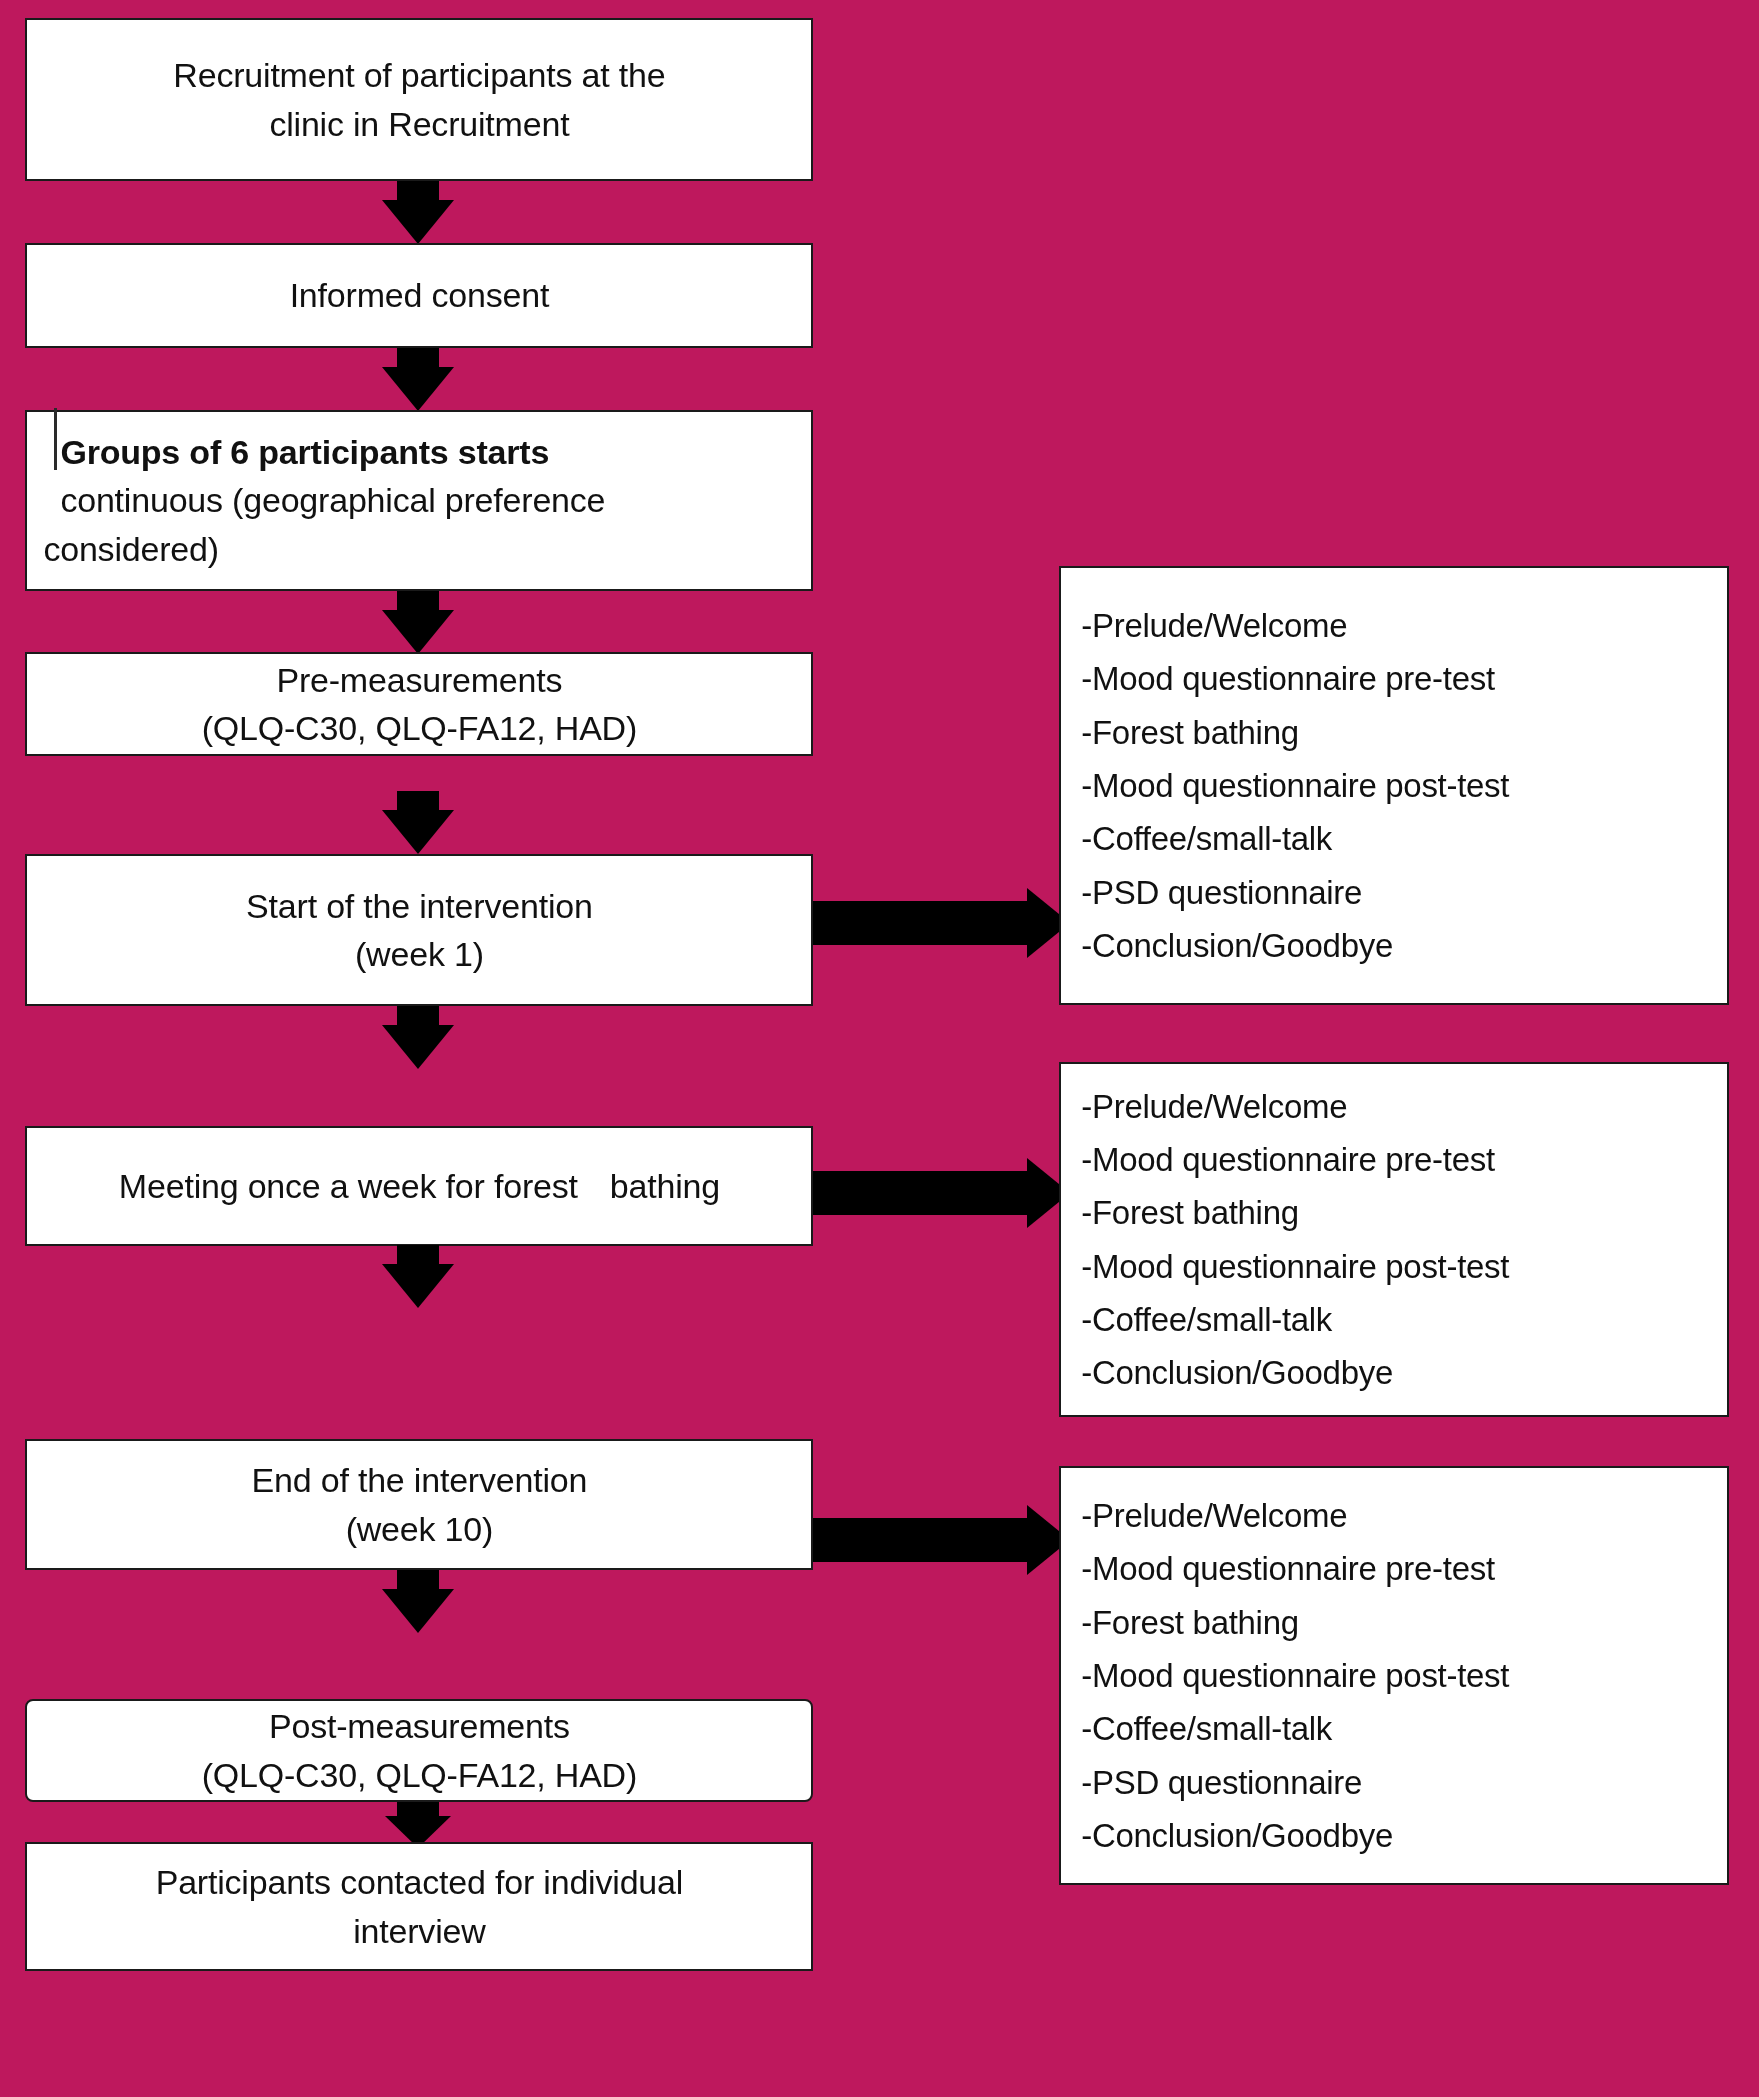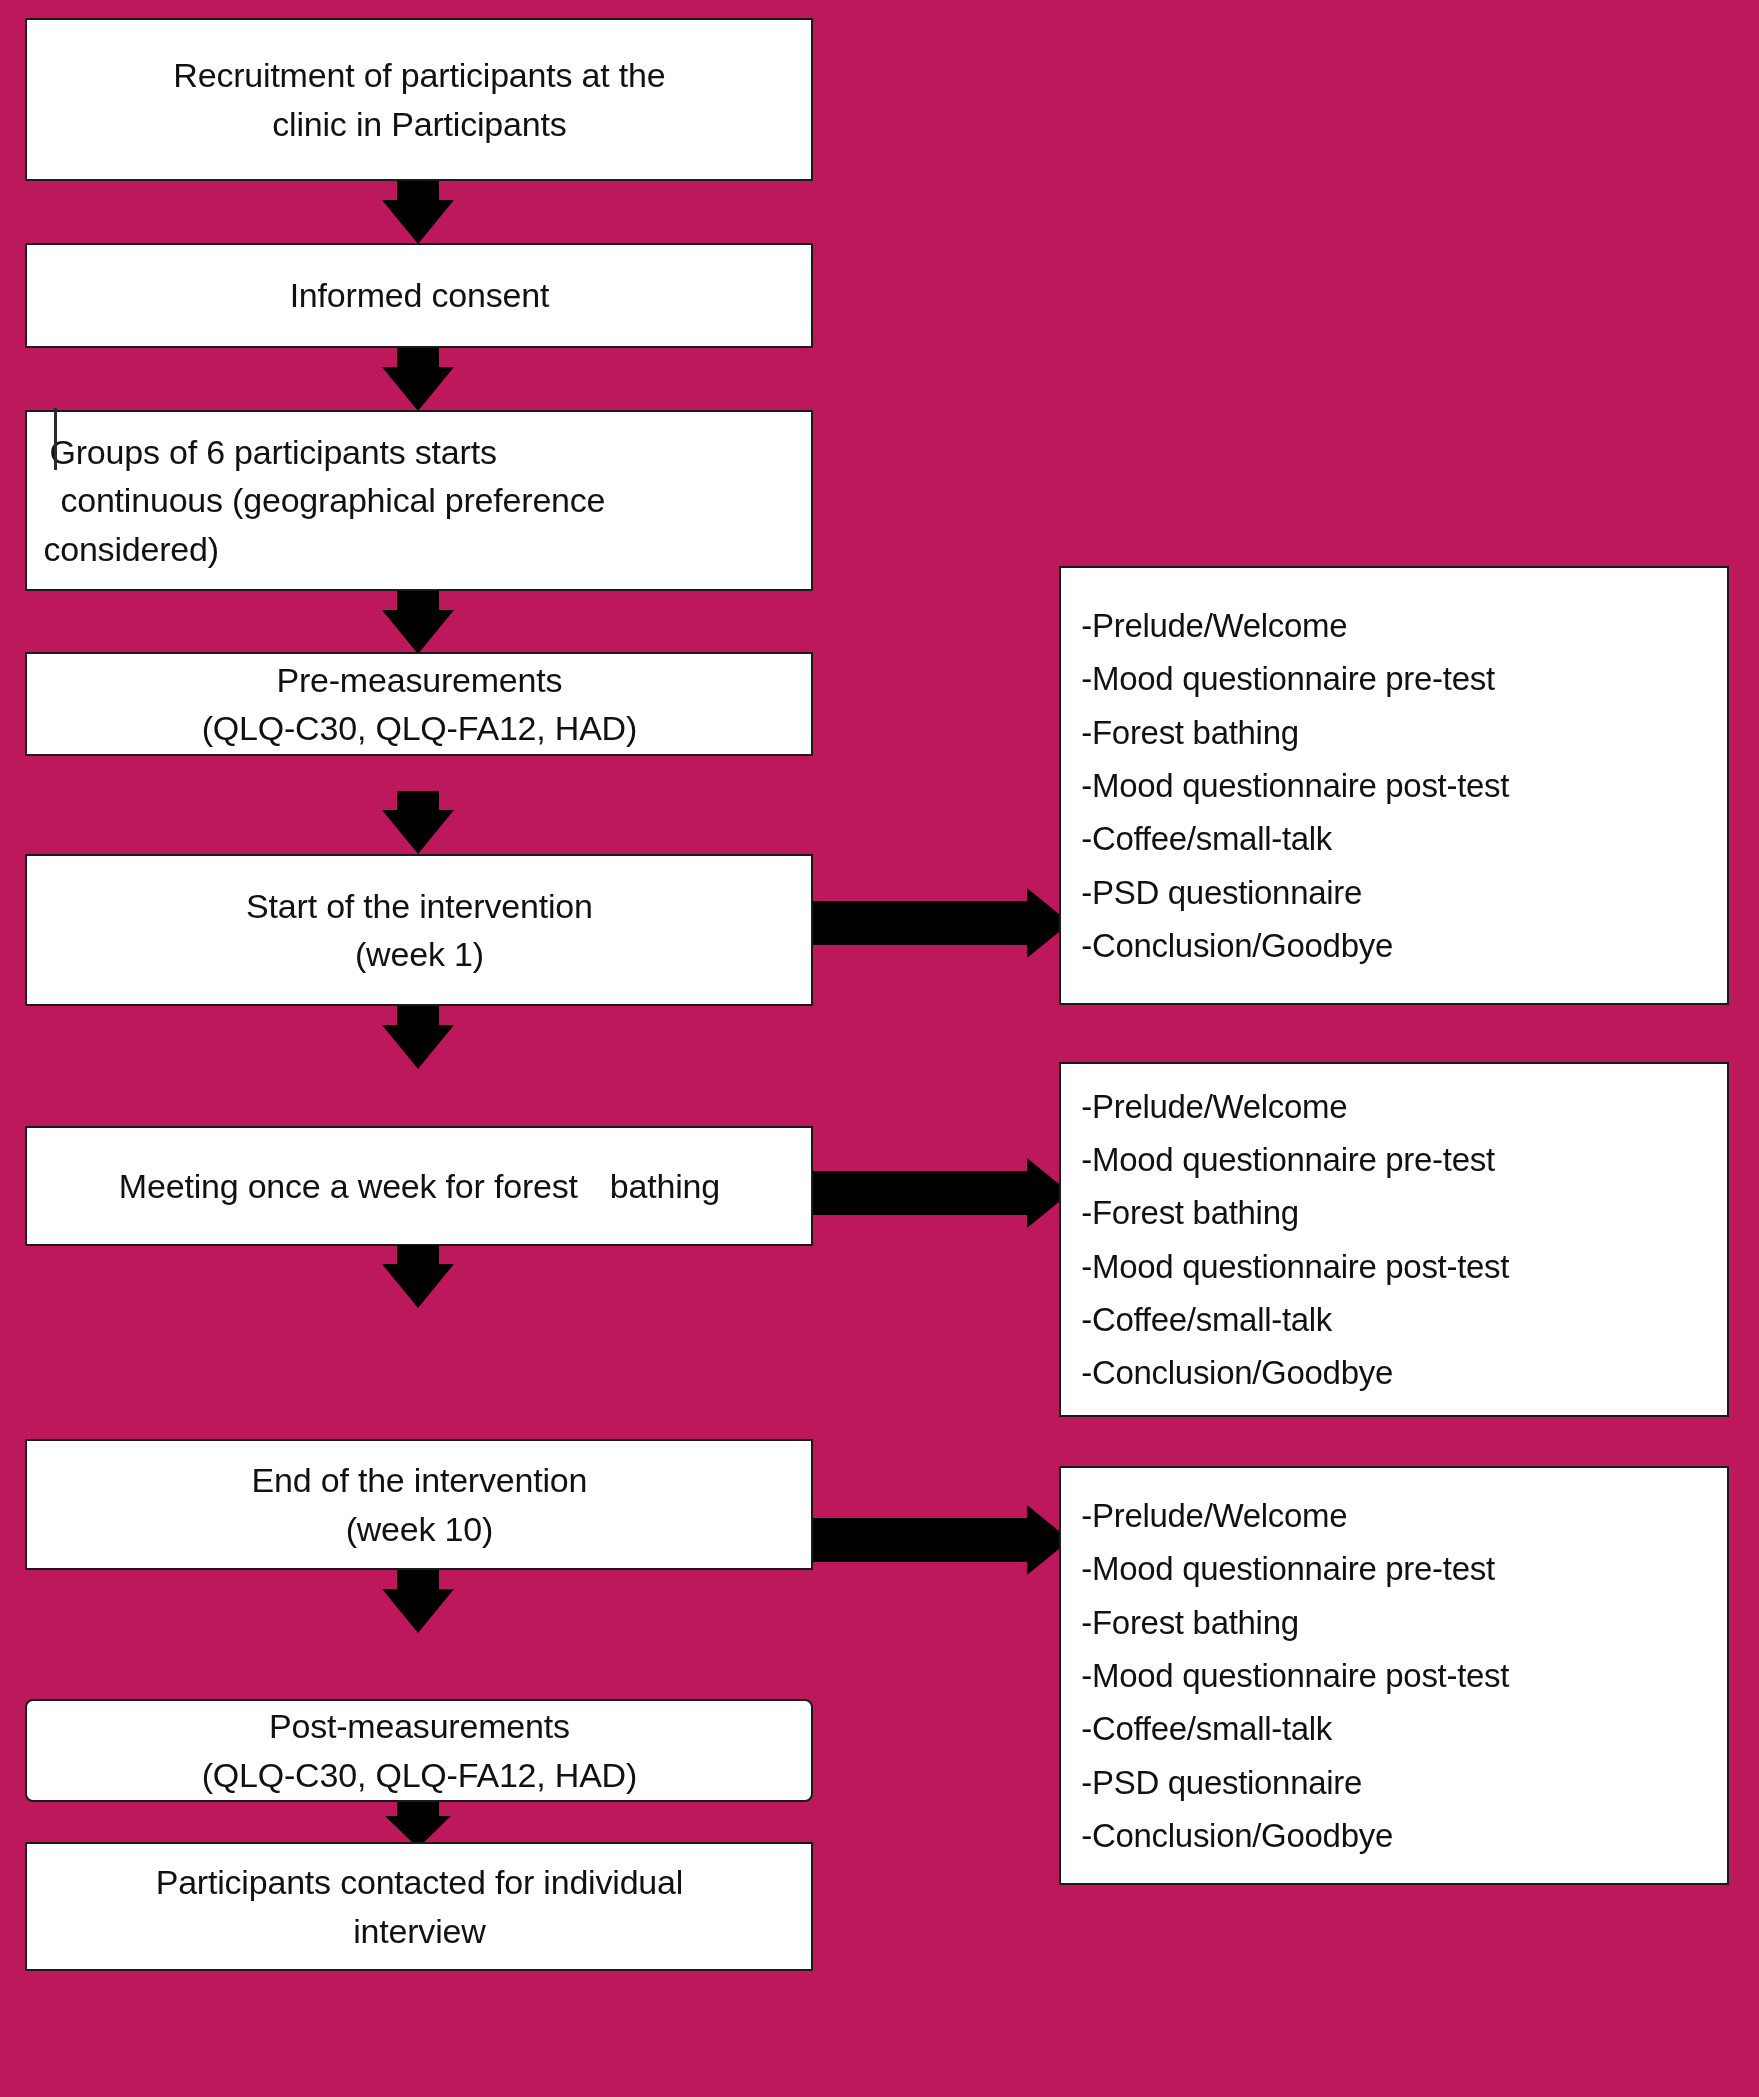--- a/index.html
+++ b/index.html
@@ -114,39 +114,39 @@
 </head>
 <body>
 
 <div id="canvas">
 
   <div class="node" style="left:25.4px; top:18px; width:788px; height:163px;">
     <span class="txt"></span>
   </div>
   <div class="node" style="left:25.4px; top:18px; width:788px; height:163px; border:none; background:transparent; flex-direction:column;">
     <span class="txt">Recruitment of participants at the</span>
-    <span class="txt">clinic in Participants</span>
+    <span class="txt">clinic in Recruitment</span>
   </div>
 
   <div class="arrow-down" style="left:373px; top:181px; width:90px; height:63px; background:transparent;">
     <div class="shaft" style="width:42px; height:25px;"></div>
     <div class="head"></div>
   </div>
 
   <div class="node" style="left:25.4px; top:243px; width:788px; height:105px; flex-direction:column;">
     <span class="txt">Informed consent</span>
   </div>
 
   <div class="arrow-down" style="left:373px; top:348px; width:90px; height:63px; background:transparent;">
     <div class="shaft" style="width:42px; height:25px;"></div>
     <div class="head"></div>
   </div>
 
   <div class="node" style="left:25.4px; top:410px; width:788px; height:181px; flex-direction:column; align-items:flex-start; justify-content:center; text-align:left;">
-    <span class="txt" style="padding-left:22px;">Groups of 6 participants starts</span>
+    <span class="txt" style="padding-left:33px;font-weight:bold;">Groups of 6 participants starts</span>
     <span class="txt" style="padding-left:33px;">continuous (geographical preference</span>
     <span class="txt" style="">considered)</span>
   </div>
   <div class="caret-artifact" style="left:54px; top:408px; height:62px;"></div>
 
   <div class="arrow-down" style="left:373px; top:591px; width:90px; height:63px; background:transparent;">
     <div class="shaft" style="width:42px; height:25px;"></div>
     <div class="head"></div>
   </div>
 

